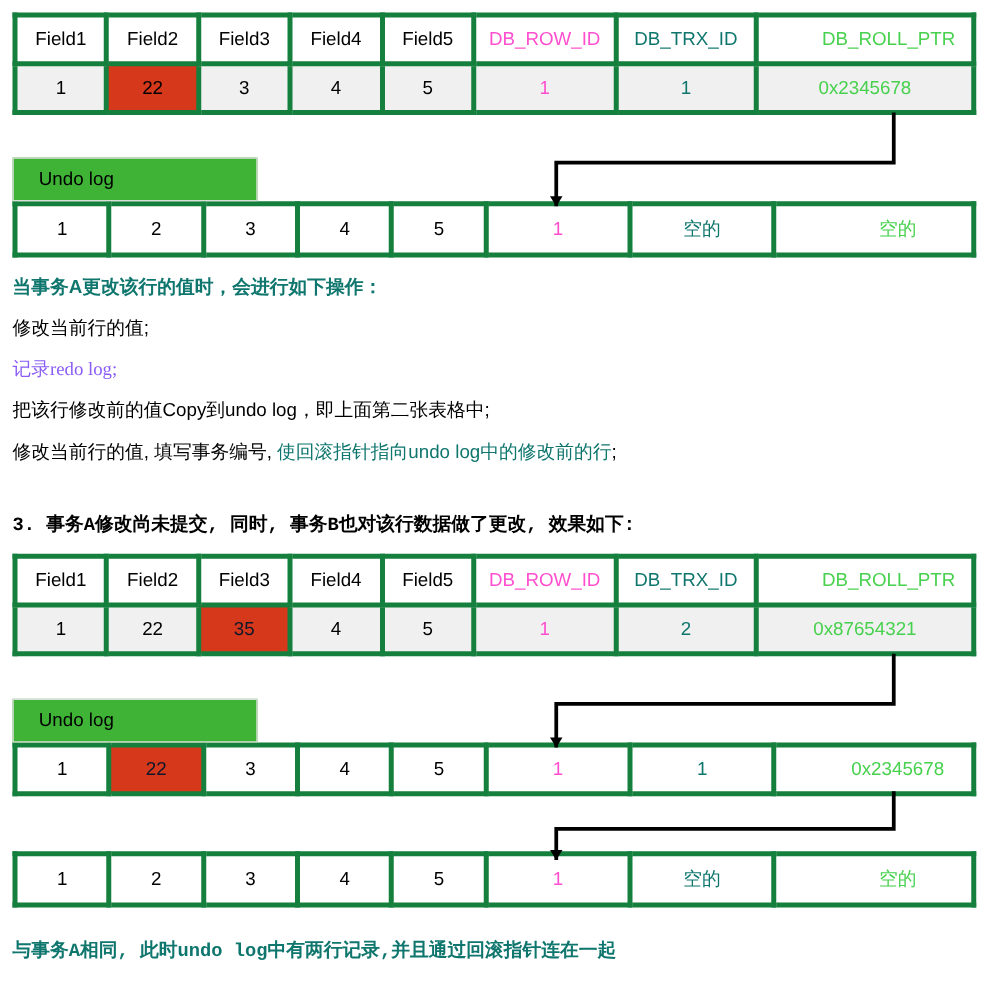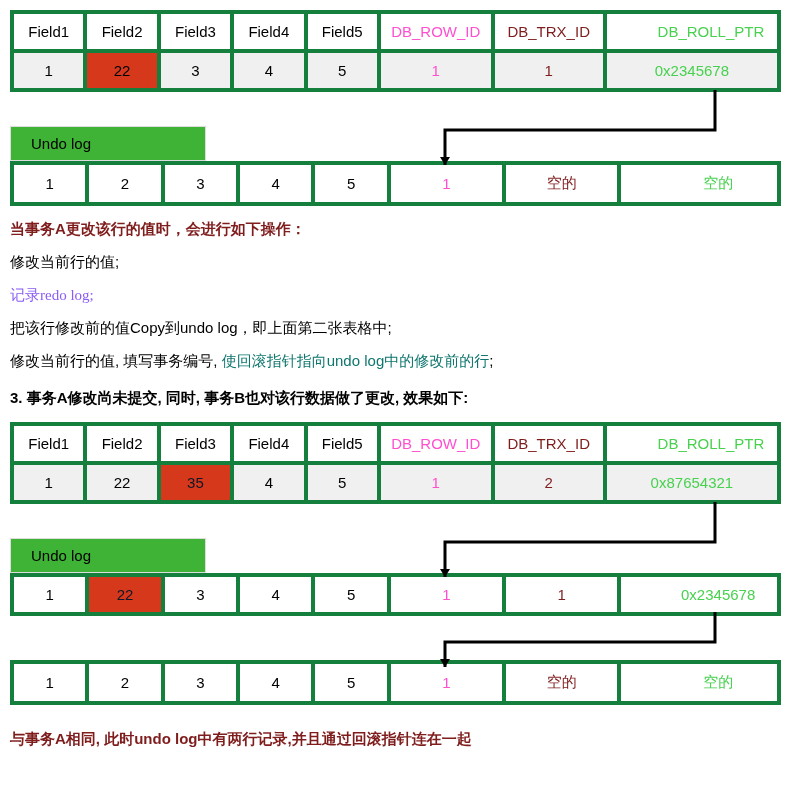--- a/index.html
+++ b/index.html
@@ -22,38 +22,38 @@
       text-align: center;
       font-weight: normal;
       white-space: nowrap;
     }
     .tbl th { background: #fff; }
     .tbl td { background: #f0f0f0; }
     .tbl .w1 { width: 8.5%; }
     .tbl .w2 { width: 13%; }
     .tbl .w3 { width: 18%; padding-left: 42px; }
     .c-magenta { color: #ff4fcf; }
-    .c-blue { color: #7f1d1d; }
+    .c-blue { color: #0f766e; }
     .c-green { color: #48d14f; }
     .c-red { color: #0f766e; }
     .c-gray { color: #8b5cf6; font-family: Liberation Serif, serif; }
     .bold { font-weight: bold; }
     .highlight { background: #d6381c !important; color: #000; }
     .highlight-bold { background: #d6381c !important; font-weight: bold; color: #0f172a; margin-top: 39px; }
     .undo-tag {
       display: inline-block;
       background: #3fb336;
       padding: 8px 20px;
       border: 1px solid #ddd;
       width: 196px;
       margin-top: 30px;
     }
     .tbl-undo td { background: #fff; }
     .para { margin: 14px 0; }
-    .section-head { font-weight: bold; margin: 18px 0 14px; }
+    .section-head { font-weight: bold; margin: 39px 0 14px; font-family: Liberation Mono, monospace; }
     .rel { position: relative; }
     .arrow { position: absolute; pointer-events: none; }
   </style>
 </head>
 <body>
 
 <div class="rel">
   <table class="tbl">
     <tbody>
         <tr>
@@ -176,13 +176,13 @@
     <path d="M 275 5 L 275 45 L 5 45 L 5 80" stroke="#000" stroke-width="3" fill="none"></path>
     <path d="M 5 80 L 0 72 L 10 72 Z" fill="#000"></path>
   </svg>
 
   <svg class="arrow" style="left:430px; top:185px; width:280px; height:70px;">
     <path d="M 275 5 L 275 35 L 5 35 L 5 60" stroke="#000" stroke-width="3" fill="none"></path>
     <path d="M 5 60 L 0 52 L 10 52 Z" fill="#000"></path>
   </svg>
 </div>
 
-<p class="para c-blue bold" style="margin-top:25px;">与事务A相同, 此时undo log中有两行记录,并且通过回滚指针连在一起</p>
+<p class="para c-blue bold" style="margin-top:25px;font-family:Liberation Mono, monospace;">与事务A相同, 此时undo log中有两行记录,并且通过回滚指针连在一起</p>
 
 </body></html>

